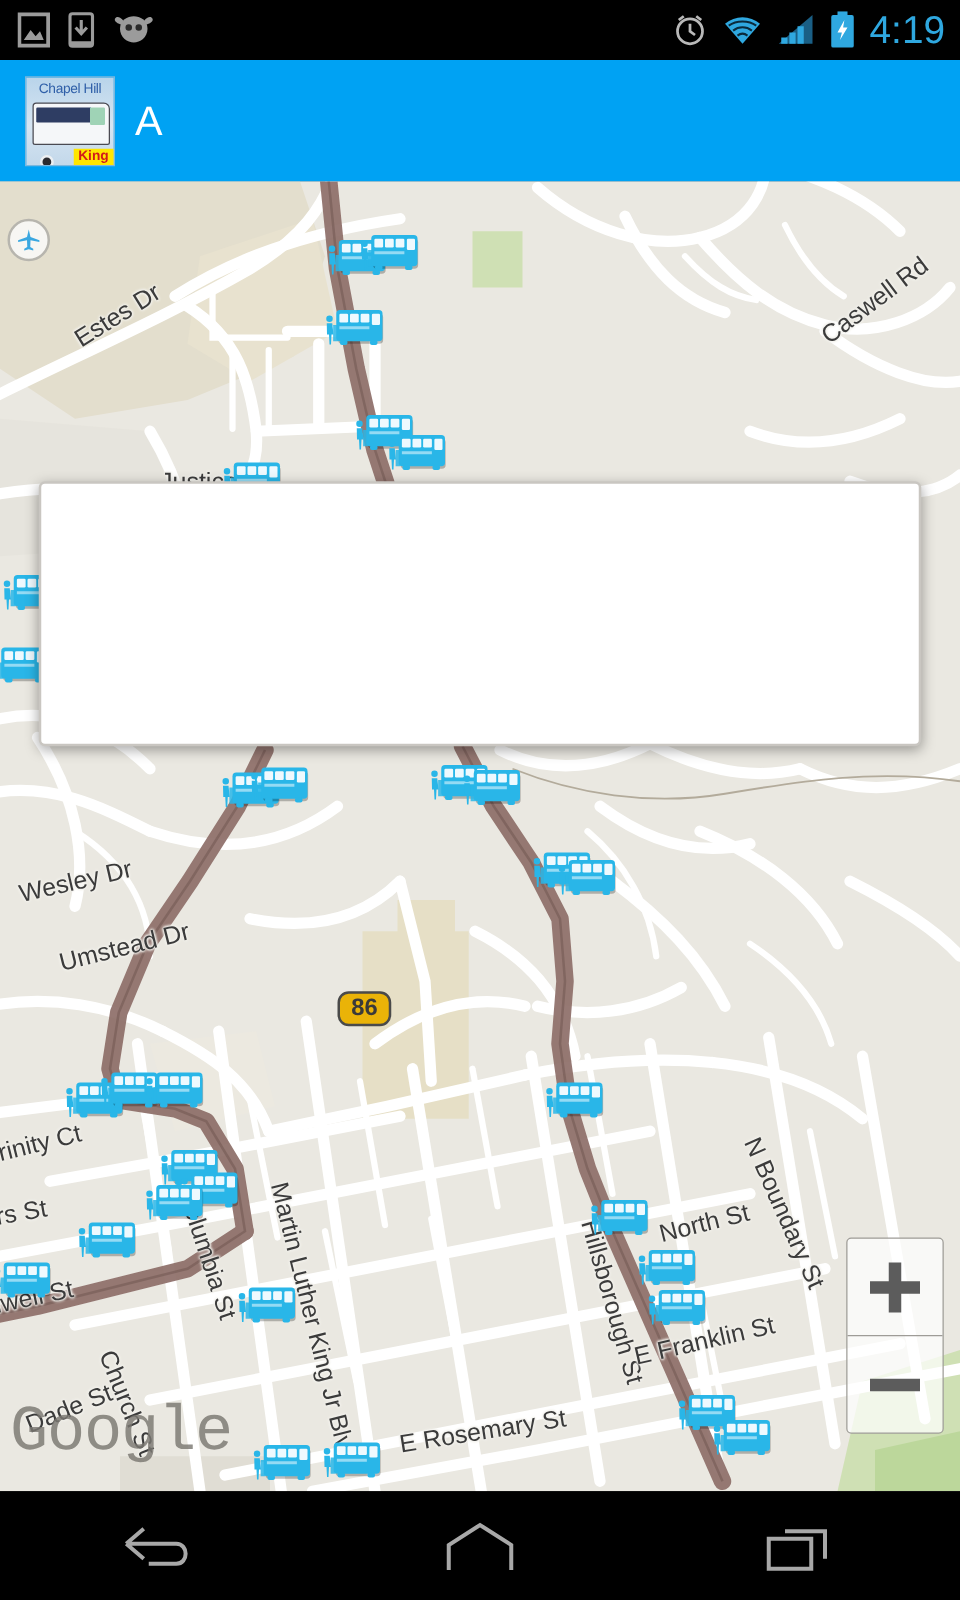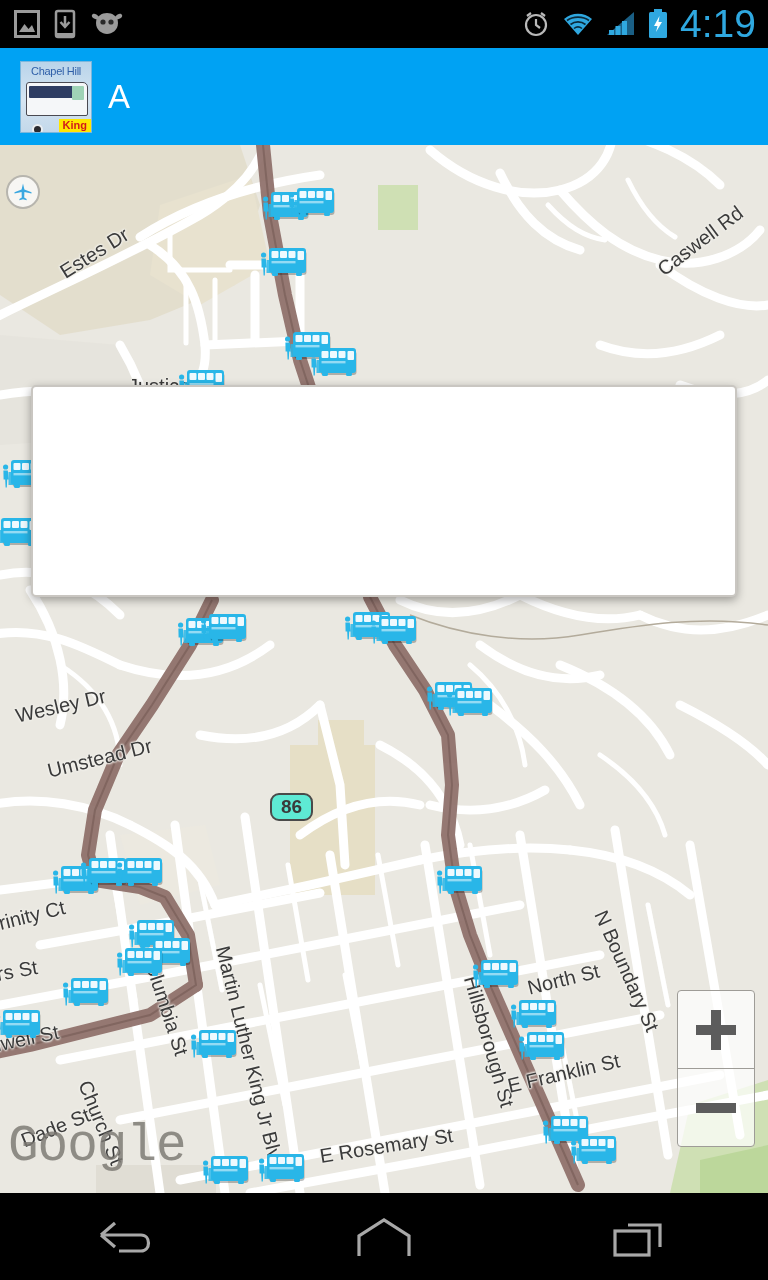--- a/index.html
+++ b/index.html
@@ -3,21 +3,21 @@
 <meta charset="utf-8">
 <style>
   html,body{margin:0;padding:0;background:#000;}
   body{width:768px;height:1280px;overflow:hidden;font-family:"Liberation Sans",sans-serif;}
   .phone{position:relative;width:768px;height:1280px;background:#000;overflow:hidden;}
 
   
   .statusbar{position:absolute;top:0;left:0;width:768px;height:48px;background:#000;z-index:60;}
   .sb-left{position:absolute;left:14px;top:0;height:48px;display:flex;align-items:center;gap:14px;}
   .sb-right{position:absolute;right:12px;top:0;height:48px;display:flex;align-items:center;gap:12px;}
-  .sb-time{color:#2fa8e0;font-size:39px;letter-spacing:0px;font-family:"Liberation Sans",sans-serif;}
+  .sb-time{color:#2fa8e0;font-size:31px;letter-spacing:0px;font-family:"Liberation Sans",sans-serif;}
   .ic{display:block;}
 
   
   .actionbar{position:absolute;top:48px;left:0;width:768px;height:97px;background:#00a2f3;z-index:50;
              display:flex;align-items:center;}
   .ab-icon{width:72px;height:72px;margin-left:20px;position:relative;border:1px solid #7bb7dd;
            background:linear-gradient(#b9d4ea,#d6e5f2 55%,#c3d8ea);overflow:hidden;box-sizing:border-box;}
   .ab-icon .ic-title{position:absolute;top:3px;left:0;width:100%;text-align:center;color:#2f5fa8;
            font-size:11px;font-weight:normal;letter-spacing:-.3px;}
   .ab-icon .ic-bus{position:absolute;left:5px;top:20px;width:62px;height:34px;
@@ -32,21 +32,21 @@
            font-weight:bold;padding:0 4px;line-height:13px;}
   .ab-title{color:#ffffff;font-size:33px;margin-left:16px;font-weight:300;}
 
   
   .map{position:absolute;top:145px;left:0;width:768px;height:1048px;background:#eae8e1;overflow:hidden;z-index:10;}
   .mapsvg{position:absolute;top:0;left:0;}
 
   .poi-air{position:absolute;left:6px;top:30px;width:30px;height:30px;border-radius:50%;background:#f7f6f3;
            border:2px solid #b7b5ae;display:flex;align-items:center;justify-content:center;}
 
-  .shield{position:absolute;background:#5eead4;border:2px solid #4a4a4a;border-radius:9px;
+  .shield{position:absolute;background:#eab308;border:2px solid #4a4a4a;border-radius:9px;
           padding:1px 9px;font-size:19px;color:#3a3a3a;font-weight:bold;font-family:"Liberation Sans",sans-serif;}
 
   .gwatermark{position:absolute;left:8px;bottom:18px;font-family:Liberation Mono, monospace;font-size:51px;
           color:#7b7872;opacity:.82;letter-spacing:-1px;}
 
   
   .slabel{position:absolute;color:#3b3b3b;font-size:20px;white-space:nowrap;
           font-family:"Liberation Sans",sans-serif;
           text-shadow:1px 0 2px #f2f1ec,-1px 0 2px #f2f1ec,0 1px 2px #f2f1ec,0 -1px 2px #f2f1ec;}
 

